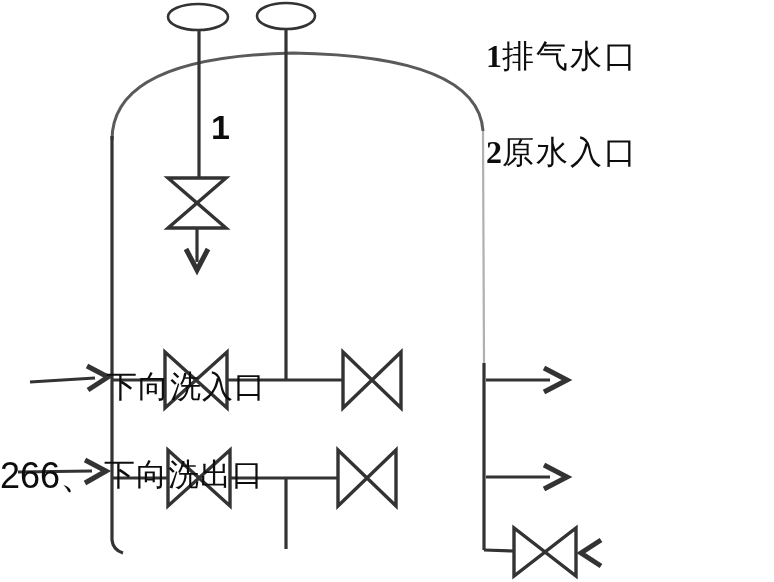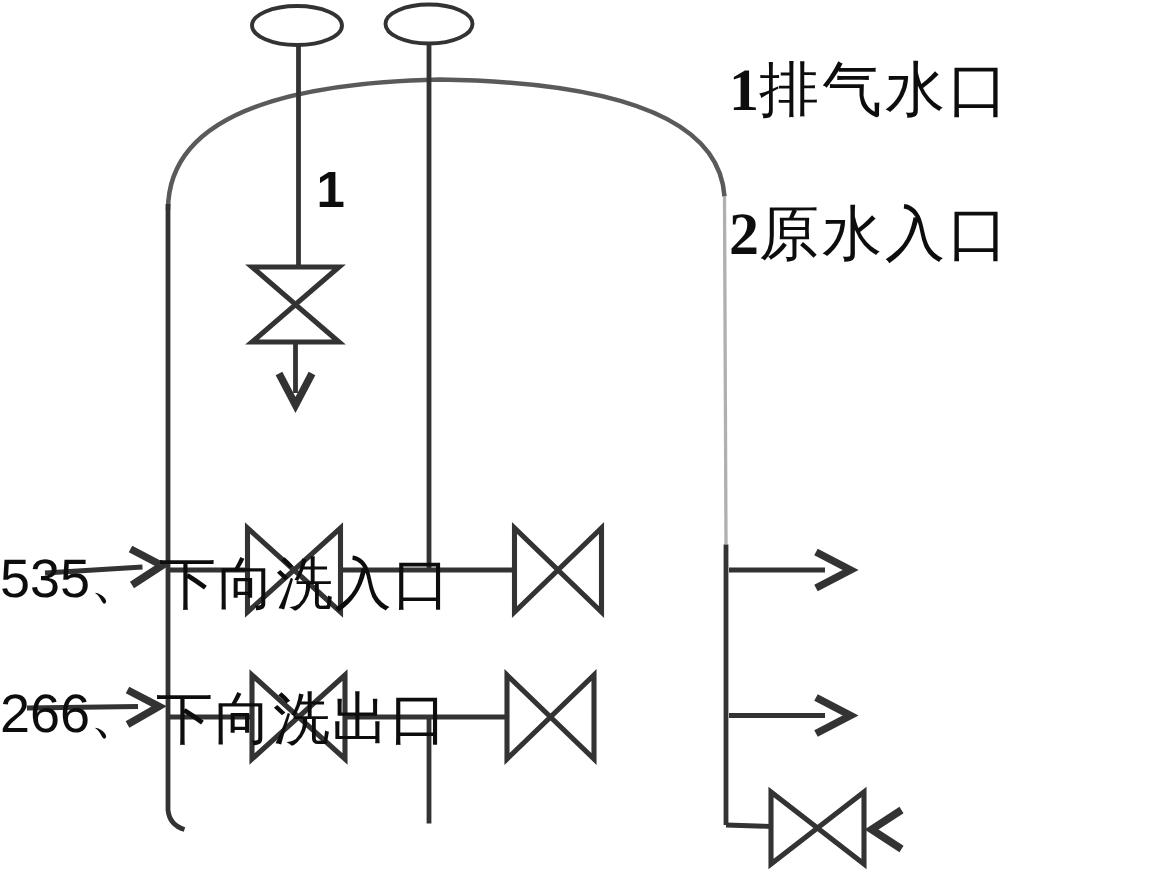--- a/index.html
+++ b/index.html
@@ -15,22 +15,22 @@
     overflow:hidden;font-family:"Liberation Serif",serif;color:var(--text);
   }
   svg{position:absolute;left:0;top:0;}
   .ln{stroke:var(--line);stroke-width:3.2;fill:none;}
   .ln-thin{stroke:var(--line);stroke-width:2.6;fill:none;}
   .dome{stroke:var(--dome);stroke-width:3;fill:none;}
   .faint{stroke:var(--faint);stroke-width:2.2;fill:none;}
   .valve{stroke:var(--line);stroke-width:3.4;fill:none;stroke-linejoin:miter;}
   .chev{stroke:var(--line);stroke-width:5;fill:none;stroke-linejoin:miter;stroke-linecap:butt;}
   .lbl{position:absolute;white-space:nowrap;line-height:1;}
-  .serif-lbl{font-family:"Liberation Serif",serif;font-size:38px;letter-spacing:1px;}
-  .legend-item{font-family:"Liberation Serif",serif;font-size:40px;letter-spacing:2px;}
+  .serif-lbl{font-family:"Liberation Serif",serif;font-size:31px;letter-spacing:1px;}
+  .legend-item{font-family:"Liberation Serif",serif;font-size:32px;letter-spacing:2px;}
   .legend-item .n{font-weight:bold;letter-spacing:0;}
   .port-num{font-family:"Liberation Sans",sans-serif;font-size:36px;letter-spacing:0;}
   .valve-num{font-family:"Liberation Sans",sans-serif;font-size:34px;font-weight:bold;}
   .air-lbl{font-family:"Liberation Serif",serif;font-size:35px;letter-spacing:1px;}
   .air-lbl .n{font-weight:bold;font-size:37px;}
 </style>
 </head>
 <body>
 
 <div class="canvas">
@@ -119,25 +119,24 @@
       <path class="valve" d="M514,528 L514,576 L545,552 Z"></path>
       <path class="valve" d="M576,528 L576,576 L545,552 Z"></path>
     </g>
     <g>
       <path class="chev" d="M601,540 L581,553 L601,566"></path>
     </g>
   </svg>
 
   <div class="lbl valve-num" style="left:211px;top:110px;">1</div>
 
-  <div class="lbl port-num" style="left:0px;top:368px;">535、</div>
   <div class="lbl serif-lbl" style="left:106px;top:371px;">下向洗入口</div>
 
   <div class="lbl port-num" style="left:0px;top:458px;">266、</div>
-  <div class="lbl serif-lbl" style="left:104px;top:461px;">下向洗出口</div>
+  <div class="lbl serif-lbl" style="left:104px;top:461px;font-family:Liberation Mono, monospace;">下向洗出口</div>
 
   <div class="lbl legend-item" style="left:486px;top:40px;">
     <span class="n">1</span><span>排气水口</span>
   </div>
   <div class="lbl legend-item" style="left:486px;top:136px;">
     <span class="n">2</span><span>原水入口</span>
   </div>
 
 
 </div>

